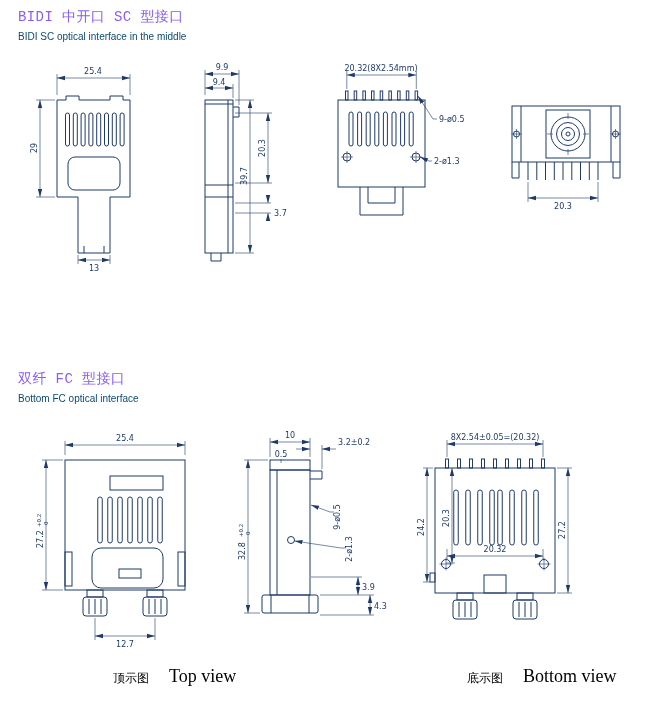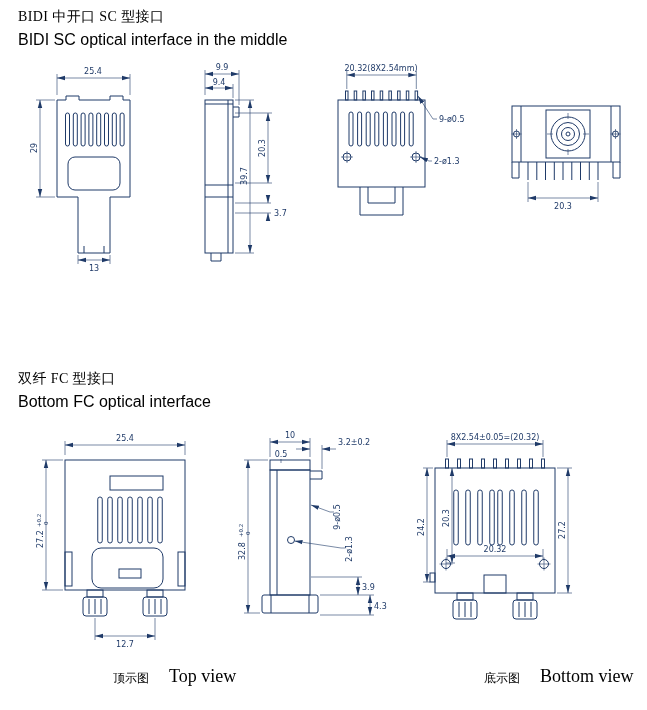--- a/index.html
+++ b/index.html
@@ -2,22 +2,22 @@
 <html><head>
 <meta charset="utf-8">
 <style>
   * { margin:0; padding:0; box-sizing:border-box; }
   html,body { background:#ffffff; }
   body { width:647px; height:710px; font-family:"Liberation Sans", sans-serif; }
   .page { position:relative; width:647px; height:710px; background:#fff; overflow:hidden; }
   .hdr { position:absolute; left:18px; }
   .hdr1 { top:8px; }
   .hdr2 { top:370px; }
-  .title-cn { font-family:Liberation Serif, serif; font-size:14px; color:#000000; letter-spacing:.4px; }
-  .title-en { font-family:"Liberation Sans", sans-serif; font-size:16px; color:#000000; margin-top:5px; }
+  .title-cn { font-family:Liberation Mono, monospace; font-size:14px; color:#8b5cf6; letter-spacing:.4px; }
+  .title-en { font-family:"Liberation Sans", sans-serif; font-size:10px; color:#0c4a6e; margin-top:5px; }
   svg.sheet { position:absolute; left:0; top:0; }
   .ln  { fill:none; stroke:#1f3a68; stroke-width:1; stroke-linejoin:miter; }
   .ext { fill:none; stroke:#1f3a68; stroke-width:.6; }
   .dim { fill:none; stroke:#1f3a68; stroke-width:.6; marker-start:url(#arr); marker-end:url(#arr); }
   .dime{ fill:none; stroke:#1f3a68; stroke-width:.6; marker-end:url(#arr); }
   .lead{ fill:none; stroke:#1f3a68; stroke-width:.6; marker-start:url(#arr); }
   .dt  { fill:#1f3a68; font-family:"DejaVu Sans", sans-serif; font-size:8px; }
   .dts { font-size:5.5px; }
   .mid { text-anchor:middle; }
   .footer-label { position:absolute; display:flex; align-items:baseline; gap:20px; color:#000; }
@@ -314,18 +314,18 @@
       <line class="ext" x1="557" y1="593" x2="572" y2="593"></line>
       <line class="dim" x1="568" y1="468" x2="568" y2="593"></line>
       <text class="dt mid" x="565" y="530" transform="rotate(-90 565 530)">27.2</text>
     </g>
   </svg>
 
   <div class="footer-label" style="left:113px; top:666px;">
     <span class="f-cn">顶示图</span>
     <span class="f-en">Top view</span>
   </div>
-  <div class="footer-label" style="left:484px; top:666px;">
+  <div class="footer-label" style="left:467px; top:666px;">
     <span class="f-cn">底示图</span>
     <span class="f-en">Bottom view</span>
   </div>
 
 </div>
 
 </body></html>

